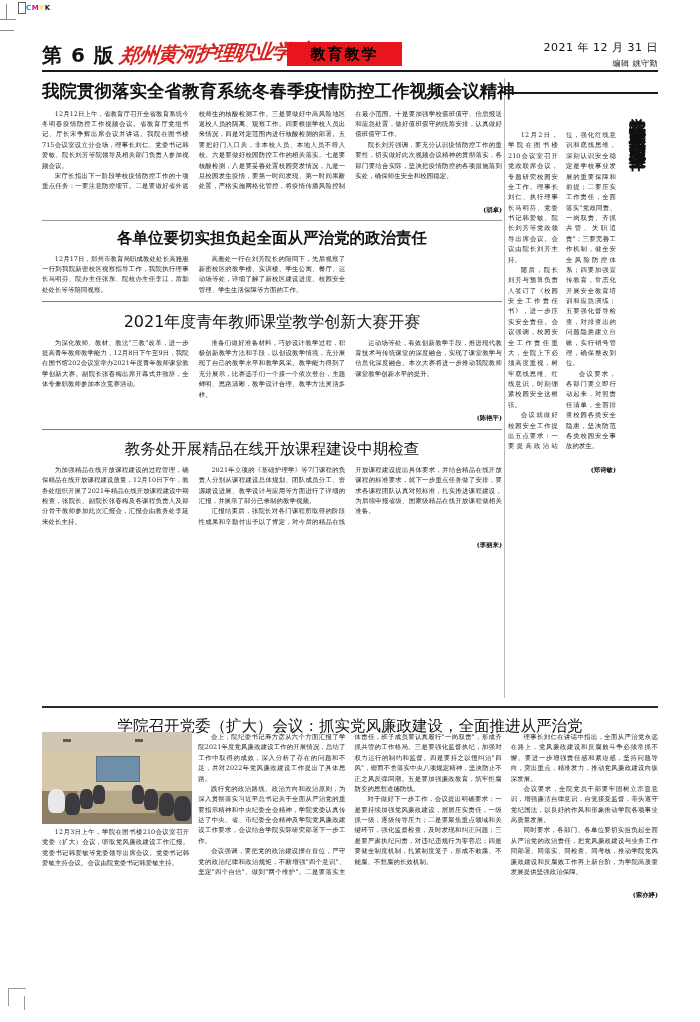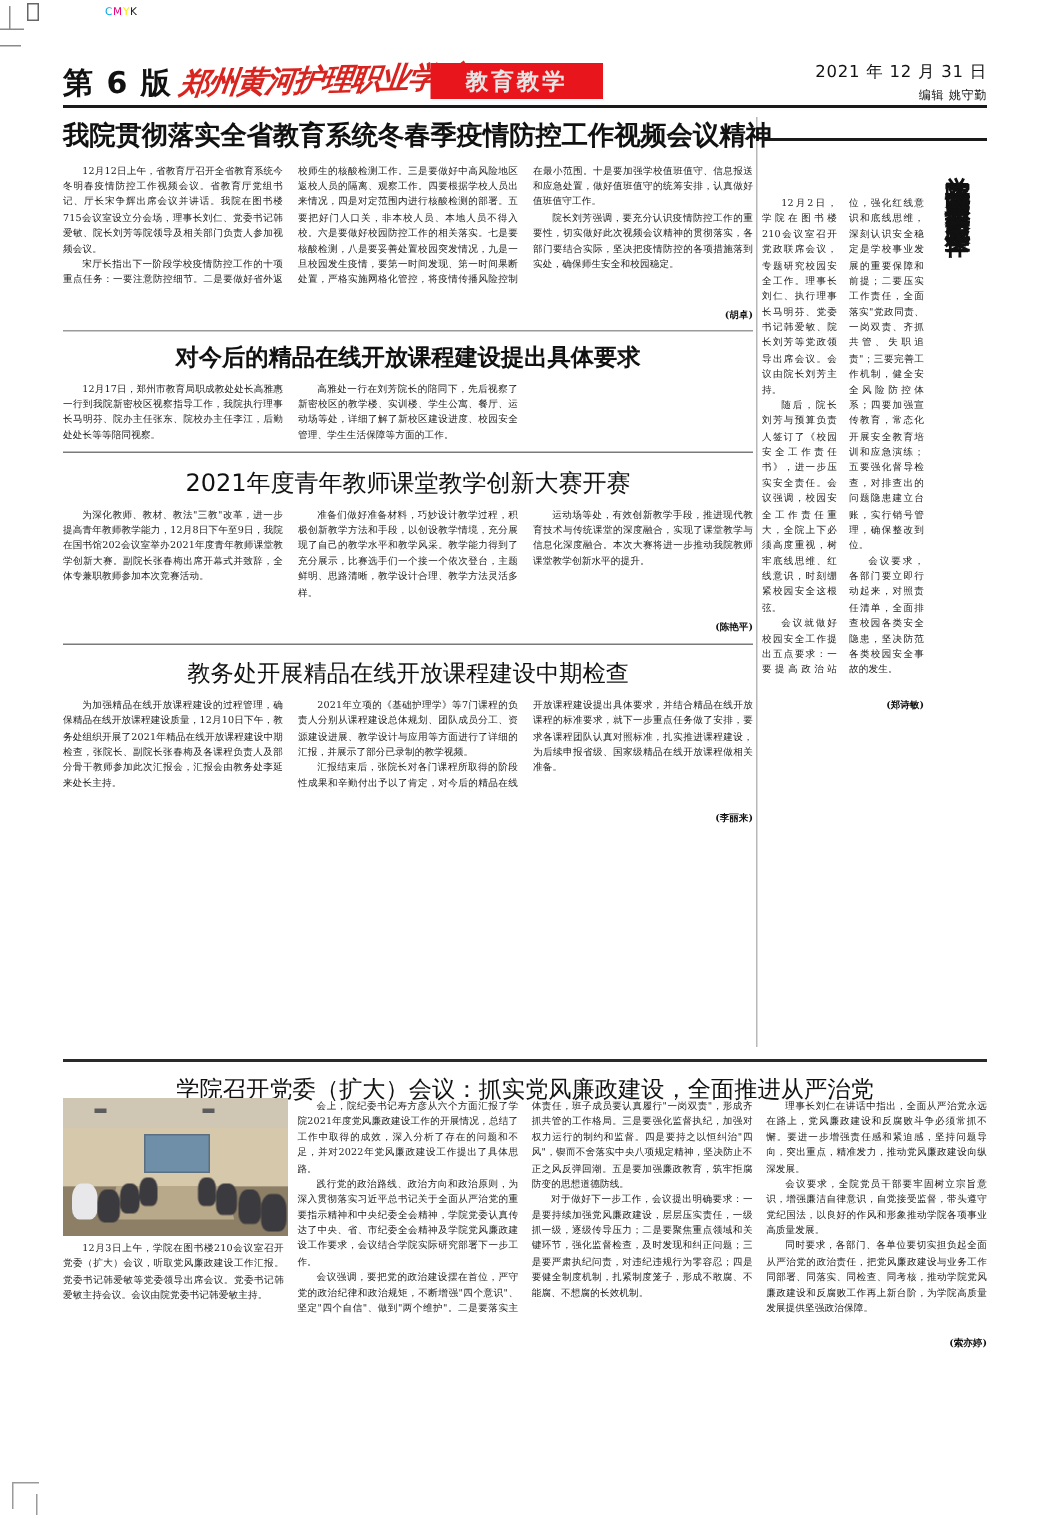--- a/index.html
+++ b/index.html
@@ -9,34 +9,34 @@
     color:#111;
   }
   
   .cropmark{position:absolute;}
   .cm-tl-v{left:6px;top:4px;width:1px;height:16px;background:#8a8a8a;}
   .cm-tl-h{left:0px;top:19px;width:16px;height:1px;background:#8a8a8a;}
   .cm-tl-h2{left:0px;top:30px;width:14px;height:1px;background:#8a8a8a;}
   .cm-bl-h{left:8px;top:988px;width:18px;height:1px;background:#9a9a9a;}
   .cm-bl-v{left:8px;top:988px;width:1px;height:18px;background:#9a9a9a;}
   .cm-bl-v2{left:24px;top:996px;width:1px;height:14px;background:#9a9a9a;}
-  .cmyk{position:absolute;left:26px;top:4px;font-size:7px;letter-spacing:.5px;font-weight:normal;margin-left:44px;}
+  .cmyk{position:absolute;left:26px;top:4px;font-size:7px;letter-spacing:.5px;font-weight:bold;}
   .cmyk i{font-style:normal;}
   .cmyk .c{color:#00a6e2;} .cmyk .m{color:#e5007e;} .cmyk .y{color:#ffe800;} .cmyk .k{color:#1a1a1a;}
   .cmyk-box{position:absolute;left:18px;top:2px;width:6px;height:10px;border:1px solid #666;}
 
   
   .masthead{position:absolute;left:42px;top:40px;width:616px;height:34px;}
   .page-no{position:absolute;left:0;top:2px;font-size:20px;font-weight:bold;letter-spacing:1px;
     font-family:"DejaVu Sans",sans-serif;}
   .paper-title{position:absolute;left:78px;top:0px;font-size:20px;color:#d9231e;
     font-family:"DejaVu Serif","Liberation Serif",serif;font-weight:bold;font-style:italic;
     transform:skewX(-8deg) rotate(-1.5deg);letter-spacing:-1px;white-space:nowrap;}
   .section-badge{position:absolute;left:245px;top:2px;width:115px;height:24px;background:#e8161c;
-    color:#e5e5e5;font-size:15px;font-weight:bold;text-align:center;line-height:24px;letter-spacing:2px;}
+    color:#000000;font-size:15px;font-weight:bold;text-align:center;line-height:24px;letter-spacing:2px;}
   .date-line{position:absolute;right:0px;top:0px;text-align:right;}
   .date-line .d{font-size:11px;letter-spacing:.5px;white-space:nowrap;}
   .date-line .e{font-size:8px;margin-top:3px;letter-spacing:.5px;white-space:nowrap;}
   .rule-main{position:absolute;left:42px;top:70px;width:616px;height:2px;background:#1a1a1a;}
 
   
   .page{position:absolute;left:42px;top:78px;width:616px;height:910px;}
   .topzone{position:relative;width:616px;height:620px;}
   .leftblock{position:absolute;left:0;top:0;width:460px;height:620px;}
   .rightblock{position:absolute;left:466px;top:0;width:150px;height:620px;}
@@ -130,21 +130,21 @@
           <p>12月12日上午，省教育厅召开全省教育系统今冬明春疫情防控工作视频会议。省教育厅党组书记、厅长宋争辉出席会议并讲话。我院在图书楼715会议室设立分会场，理事长刘仁、党委书记韩爱敏、院长刘芳等院领导及相关部门负责人参加视频会议。</p>
           <p>宋厅长指出下一阶段学校疫情防控工作的十项重点任务：一要注意防控细节。二是要做好省外返校师生的核酸检测工作。三是要做好中高风险地区返校人员的隔离、观察工作。四要根据学校人员出来情况，四是对定范围内进行核酸检测的部署。五要把好门人口关，非本校人员、本地人员不得入校。六是要做好校园防控工作的相关落实。七是要核酸检测，八是要妥善处置校园突发情况，九是一旦校园发生疫情，要第一时间发现、第一时间果断处置，严格实施网格化管控，将疫情传播风险控制在最小范围。十是要加强学校值班值守、信息报送和应急处置，做好值班值守的统筹安排，认真做好值班值守工作。</p>
           <p>院长刘芳强调，要充分认识疫情防控工作的重要性，切实做好此次视频会议精神的贯彻落实，各部门要结合实际，坚决把疫情防控的各项措施落到实处，确保师生安全和校园稳定。</p>
         </div>
         <div class="byline">(胡卓)</div>
       </div>
 
       <div class="hr-thin"></div>
 
       <div class="art">
-        <div class="hl2">对今后的精品在线开放课程建设提出具体要求</div>
+        <div class="hl2">各单位要切实担负起全面从严治党的政治责任</div>
         <div class="cols3 body-txt">
           <p>12月17日，郑州市教育局职成教处处长高雅惠一行到我院新密校区视察指导工作，我院执行理事长马明芬、院办主任张东、院校办主任李江，后勤处处长等等陪同视察。</p>
           <p>高雅处一行在刘芳院长的陪同下，先后视察了新密校区的教学楼、实训楼、学生公寓、餐厅、运动场等处，详细了解了新校区建设进度、校园安全管理、学生生活保障等方面的工作。</p>
         </div>
       </div>
 
       <div class="hr-mid"></div>
 
       <div class="art">
         <div class="hl3">2021年度青年教师课堂教学创新大赛开赛</div>

